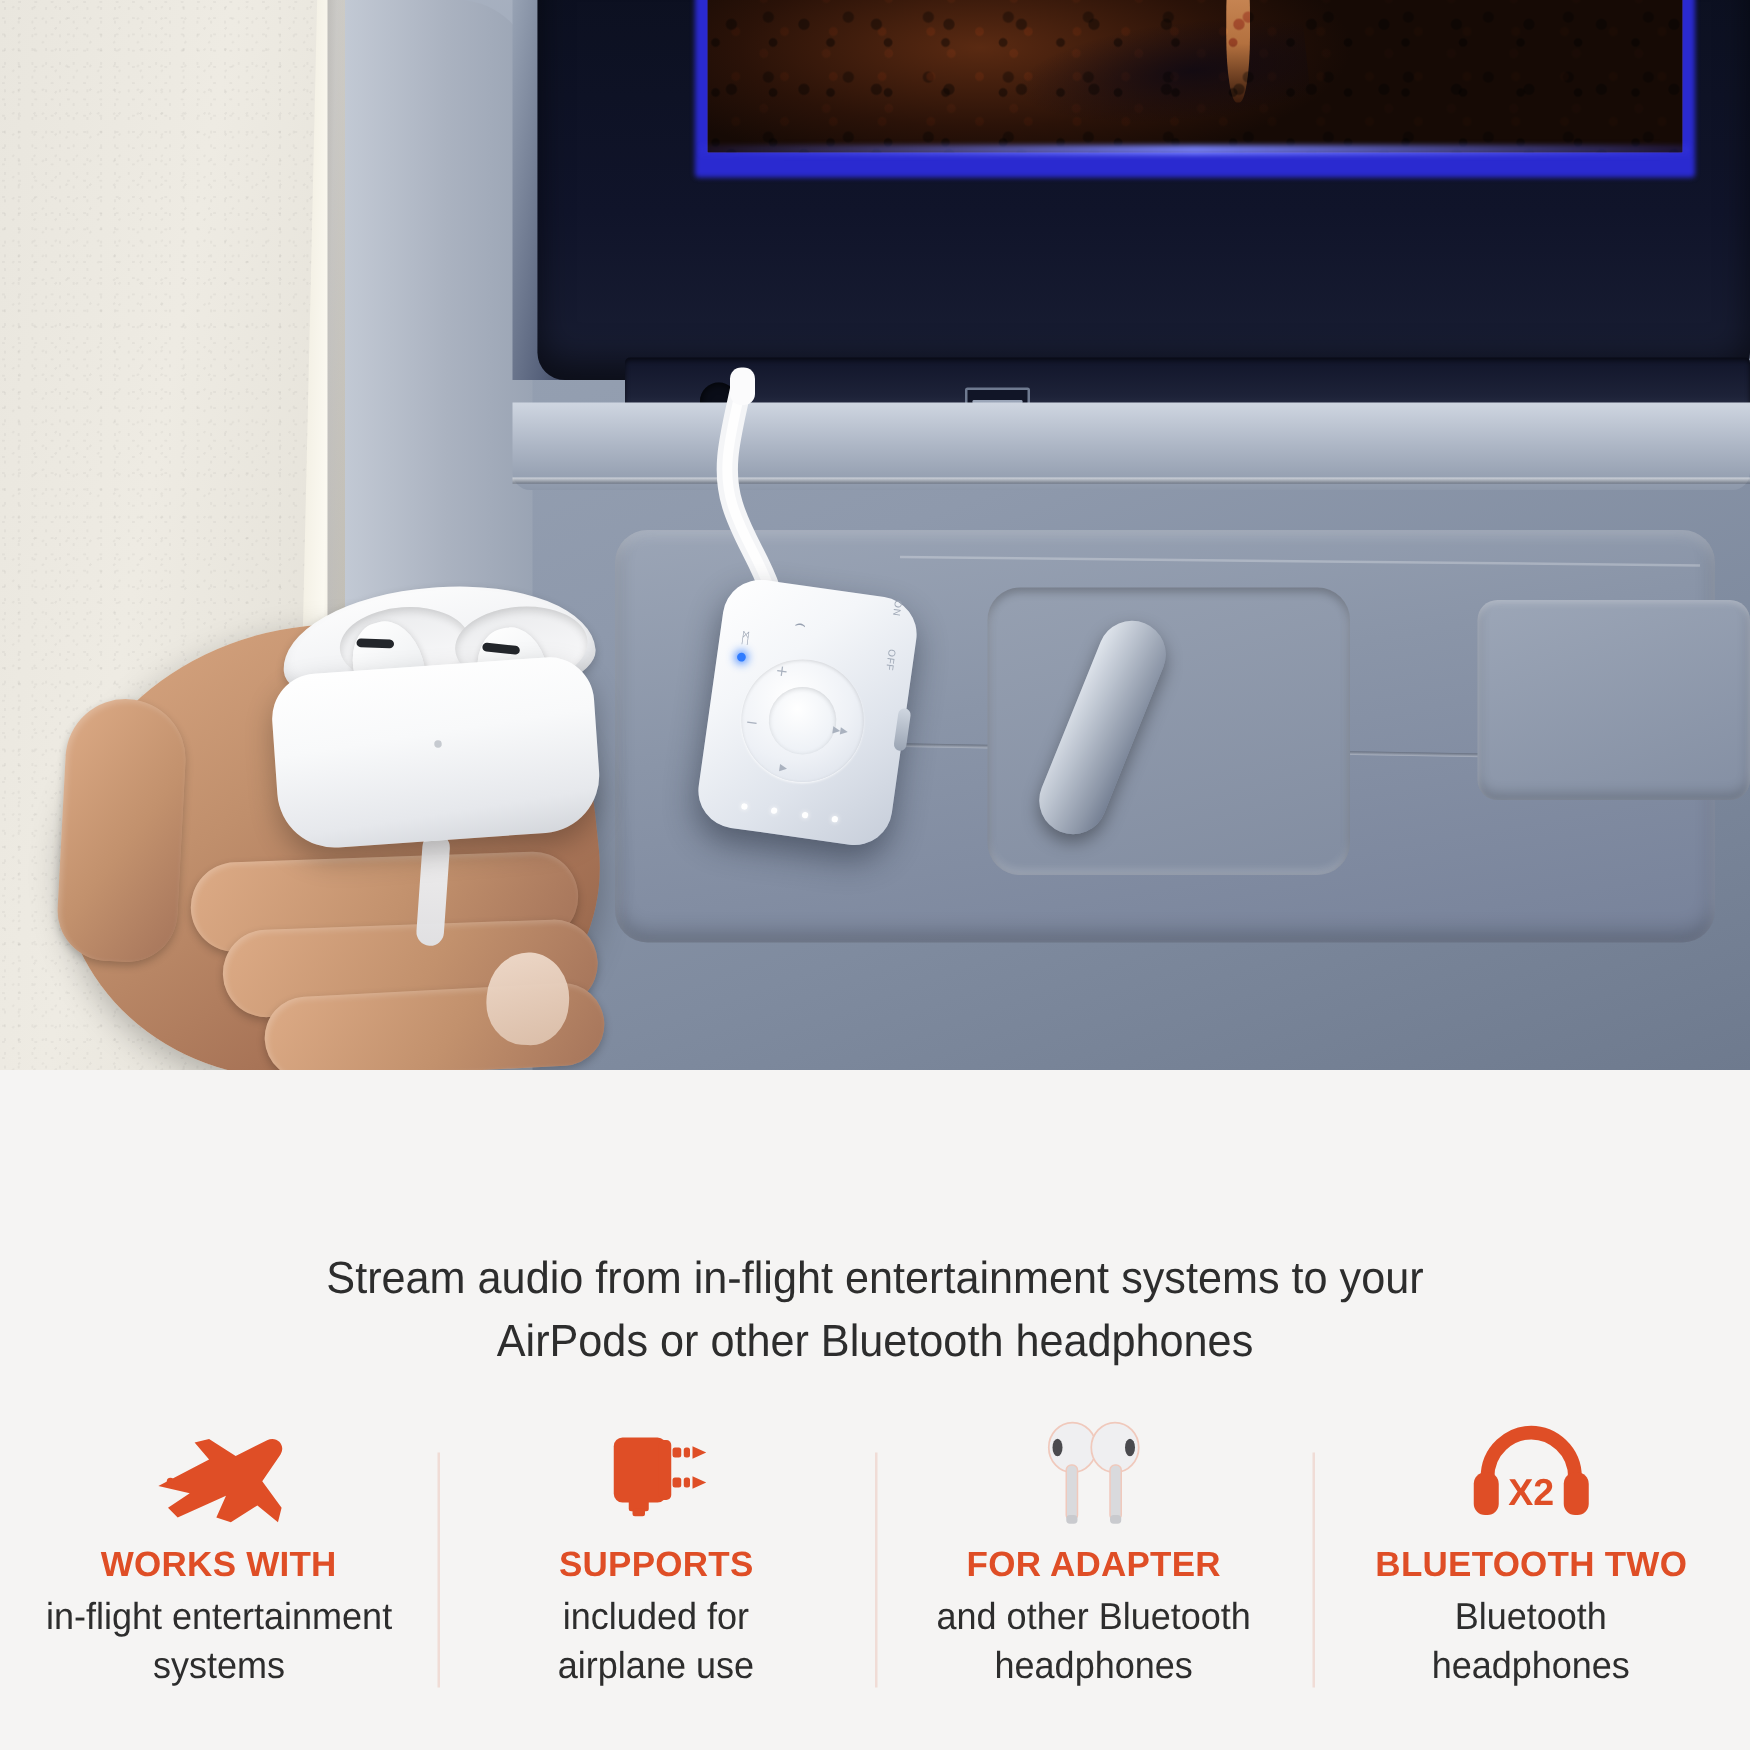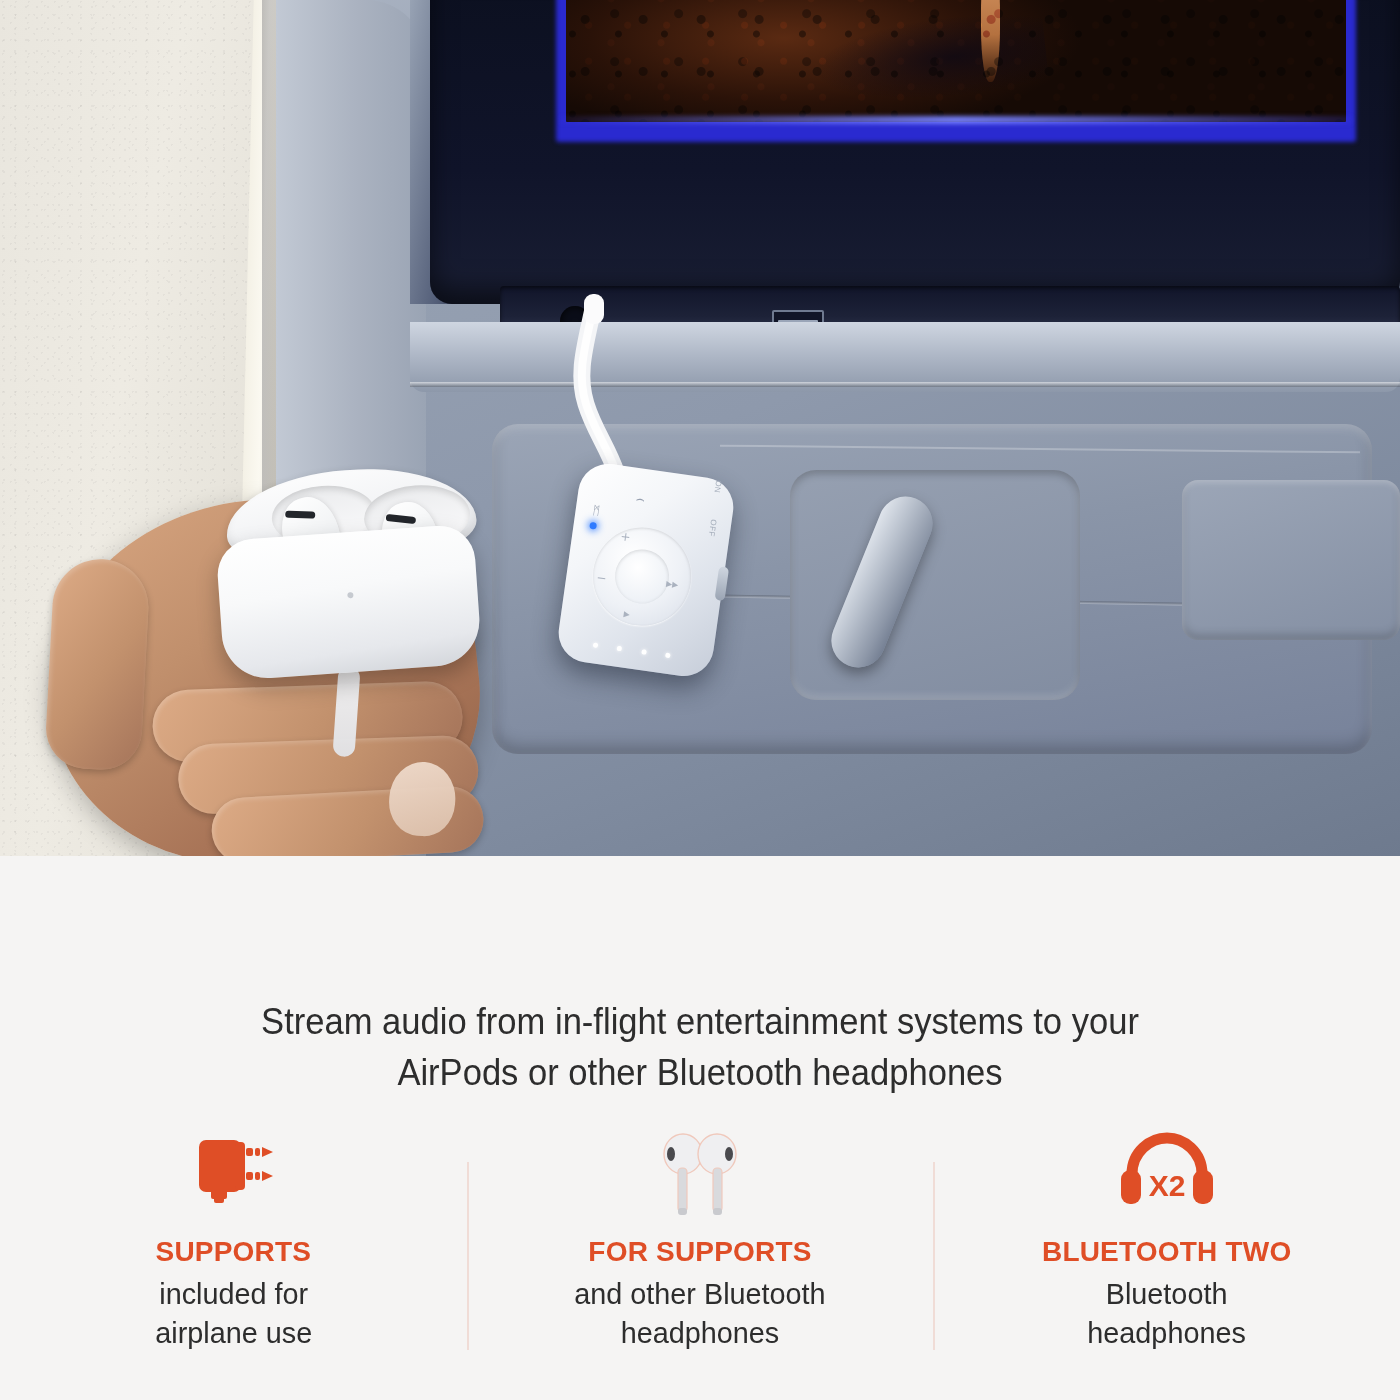--- a/index.html
+++ b/index.html
@@ -351,21 +351,21 @@
   .feature{
     flex:1; position:relative;
     display:flex; flex-direction:column; align-items:center;
     padding:0 14px;
   }
   .feature + .feature:before{
     content:""; position:absolute; left:0; top:32px; width:2px; height:188px;
     background:#F0DCD6;
   }
   .feature-icon{
-    height:96px; display:flex; align-items:flex-start; justify-content:center;
+    height:96px; display:flex; align-items:flex-end; justify-content:center;
     margin-bottom:10px;
     text-decoration:underline;
   }
   .feature-head{
     color:#DF4E26; font-weight:700; font-size:28px; letter-spacing:.2px;
     text-align:center; margin-bottom:6px; white-space:nowrap;
   }
   .feature-body{
     color:#2d2d2d; font-size:30px; line-height:1.3; text-align:center;
     transform:scaleX(.96);
@@ -466,20 +466,36 @@
   </div>
 
 
   <div class="subtitle">
     <div>Stream audio from in-flight entertainment systems to your</div>
     <div>AirPods or other Bluetooth headphones</div>
   </div>
 
   <div class="features">
 
+    <div class="feature">
+      <div class="feature-icon">
+        <svg width="116" height="82" viewBox="0 0 120 80">
+          <g fill="#DF4E26">
+            <path d="M10 44 L52 22 L40 8 L52 5 L74 19 L100 6 C108 2 116 10 111 18 L96 40
+                     L112 62 L109 74 L92 60 L70 74 L58 70 L66 52 L26 70 L18 62 L36 50 Z"></path>
+            <circle cx="20" cy="40" r="3"></circle>
+          </g>
+        </svg>
+      </div>
+      <div class="feature-head">WORKS WITH</div>
+      <div class="feature-body">
+        <div>in-flight entertainment</div>
+        <div>systems</div>
+      </div>
+    </div>
 
     <div class="feature">
       <div class="feature-icon">
         <svg width="100" height="86" viewBox="0 0 100 86">
           <g fill="#DF4E26">
             <rect x="16" y="10" width="42" height="52" rx="7"></rect>
             <rect x="52" y="12" width="10" height="48" rx="4"></rect>
             <rect x="28" y="60" width="16" height="9" rx="2"></rect>
             <rect x="31" y="67" width="10" height="6" rx="2"></rect>
             <rect x="63" y="18" width="7" height="8" rx="2"></rect>
@@ -506,21 +522,21 @@
             <rect x="26" y="38" width="9" height="44" rx="4" fill="#D9DADD" stroke="#F0C9BC" stroke-width="1.2"></rect>
             <rect x="26" y="78" width="9" height="7" rx="3" fill="#C9CACE"></rect>
             <ellipse cx="19" cy="24" rx="4" ry="7" fill="#4A4A4E"></ellipse>
             <ellipse cx="65" cy="24" rx="19" ry="20" fill="#EFEFF1" stroke="#F0C9BC" stroke-width="1.4"></ellipse>
             <rect x="61" y="38" width="9" height="44" rx="4" fill="#D9DADD" stroke="#F0C9BC" stroke-width="1.2"></rect>
             <rect x="61" y="78" width="9" height="7" rx="3" fill="#C9CACE"></rect>
             <ellipse cx="77" cy="24" rx="4" ry="7" fill="#4A4A4E"></ellipse>
           </g>
         </svg>
       </div>
-      <div class="feature-head">FOR SUPPORTS</div>
+      <div class="feature-head">FOR ADAPTER</div>
       <div class="feature-body">
         <div>and other Bluetooth</div>
         <div>headphones</div>
       </div>
     </div>
 
     <div class="feature">
       <div class="feature-icon">
         <svg width="104" height="88" viewBox="0 0 104 88">
           <g fill="none" stroke="#DF4E26" stroke-width="11">

